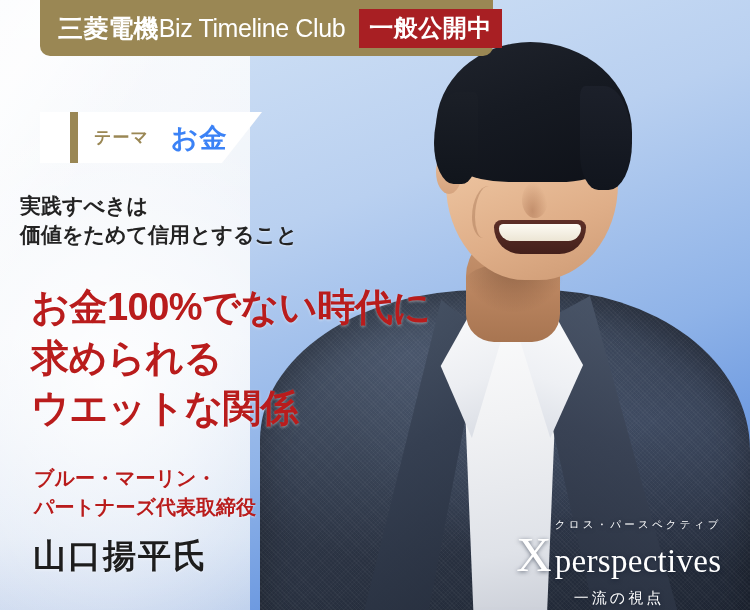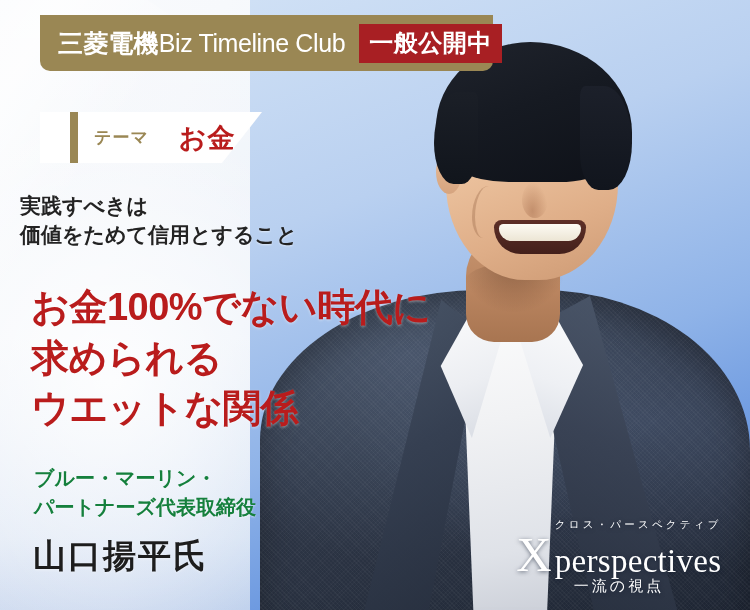--- a/index.html
+++ b/index.html
@@ -267,21 +267,20 @@
     position: absolute;
     left: 40px;
     top: 0;
     width: 453px;
     height: 56px;
     background: #9a8754;
     border-radius: 0 0 10px 10px;
     display: flex;
     align-items: center;
     padding: 0 18px;
-    margin-top: 15px;
   }
   .brand-text {
     color: #ffffff;
     font-size: 25px;
     font-weight: 600;
     letter-spacing: 0.2px;
     white-space: nowrap;
   }
   .brand-en {
     font-family: "Liberation Sans", sans-serif;
@@ -320,22 +319,22 @@
     flex: none;
   }
   .theme-label {
     margin-left: 16px;
     color: #9a8754;
     font-size: 17px;
     font-weight: 700;
     letter-spacing: 1px;
   }
   .theme-value {
-    margin-left: 30px;
-    color: #b91c1c;
+    margin-left: 22px;
+    color: #3b82f6;
     font-size: 27px;
     font-weight: 700;
     letter-spacing: 1px;
   }
 
   
   .lead {
     position: absolute;
     left: 20px;
     top: 192px;
@@ -355,21 +354,21 @@
     font-weight: 700;
     line-height: 1.33;
     white-space: pre-line;
     letter-spacing: -0.5px;
     text-shadow: 0 1px 3px rgba(255,255,255,0.45);
   }
   .speaker-role {
     position: absolute;
     left: 34px;
     top: 464px;
-    color: #15803d;
+    color: #b91c1c;
     font-size: 20px;
     font-weight: 700;
     line-height: 1.45;
     white-space: pre-line;
     text-shadow: 0 1px 2px rgba(255,255,255,0.5);
   }
   .speaker-name {
     position: absolute;
     left: 33px;
     top: 534px;
@@ -415,21 +414,21 @@
     margin-bottom: 15px;
     font-family: "Liberation Sans", sans-serif;
     white-space: nowrap;
   }
   .logo-word {
     font-size: 33px;
     line-height: 0.95;
     letter-spacing: 0.3px;
   }
   .logo-sub {
-    margin-top: 0;
+    margin-top: 12px;
     font-size: 15px;
     letter-spacing: 3px;
     font-family: "Liberation Serif", serif;
   }
 </style>
 </head>
 <body>
 
 <div class="banner">
 

